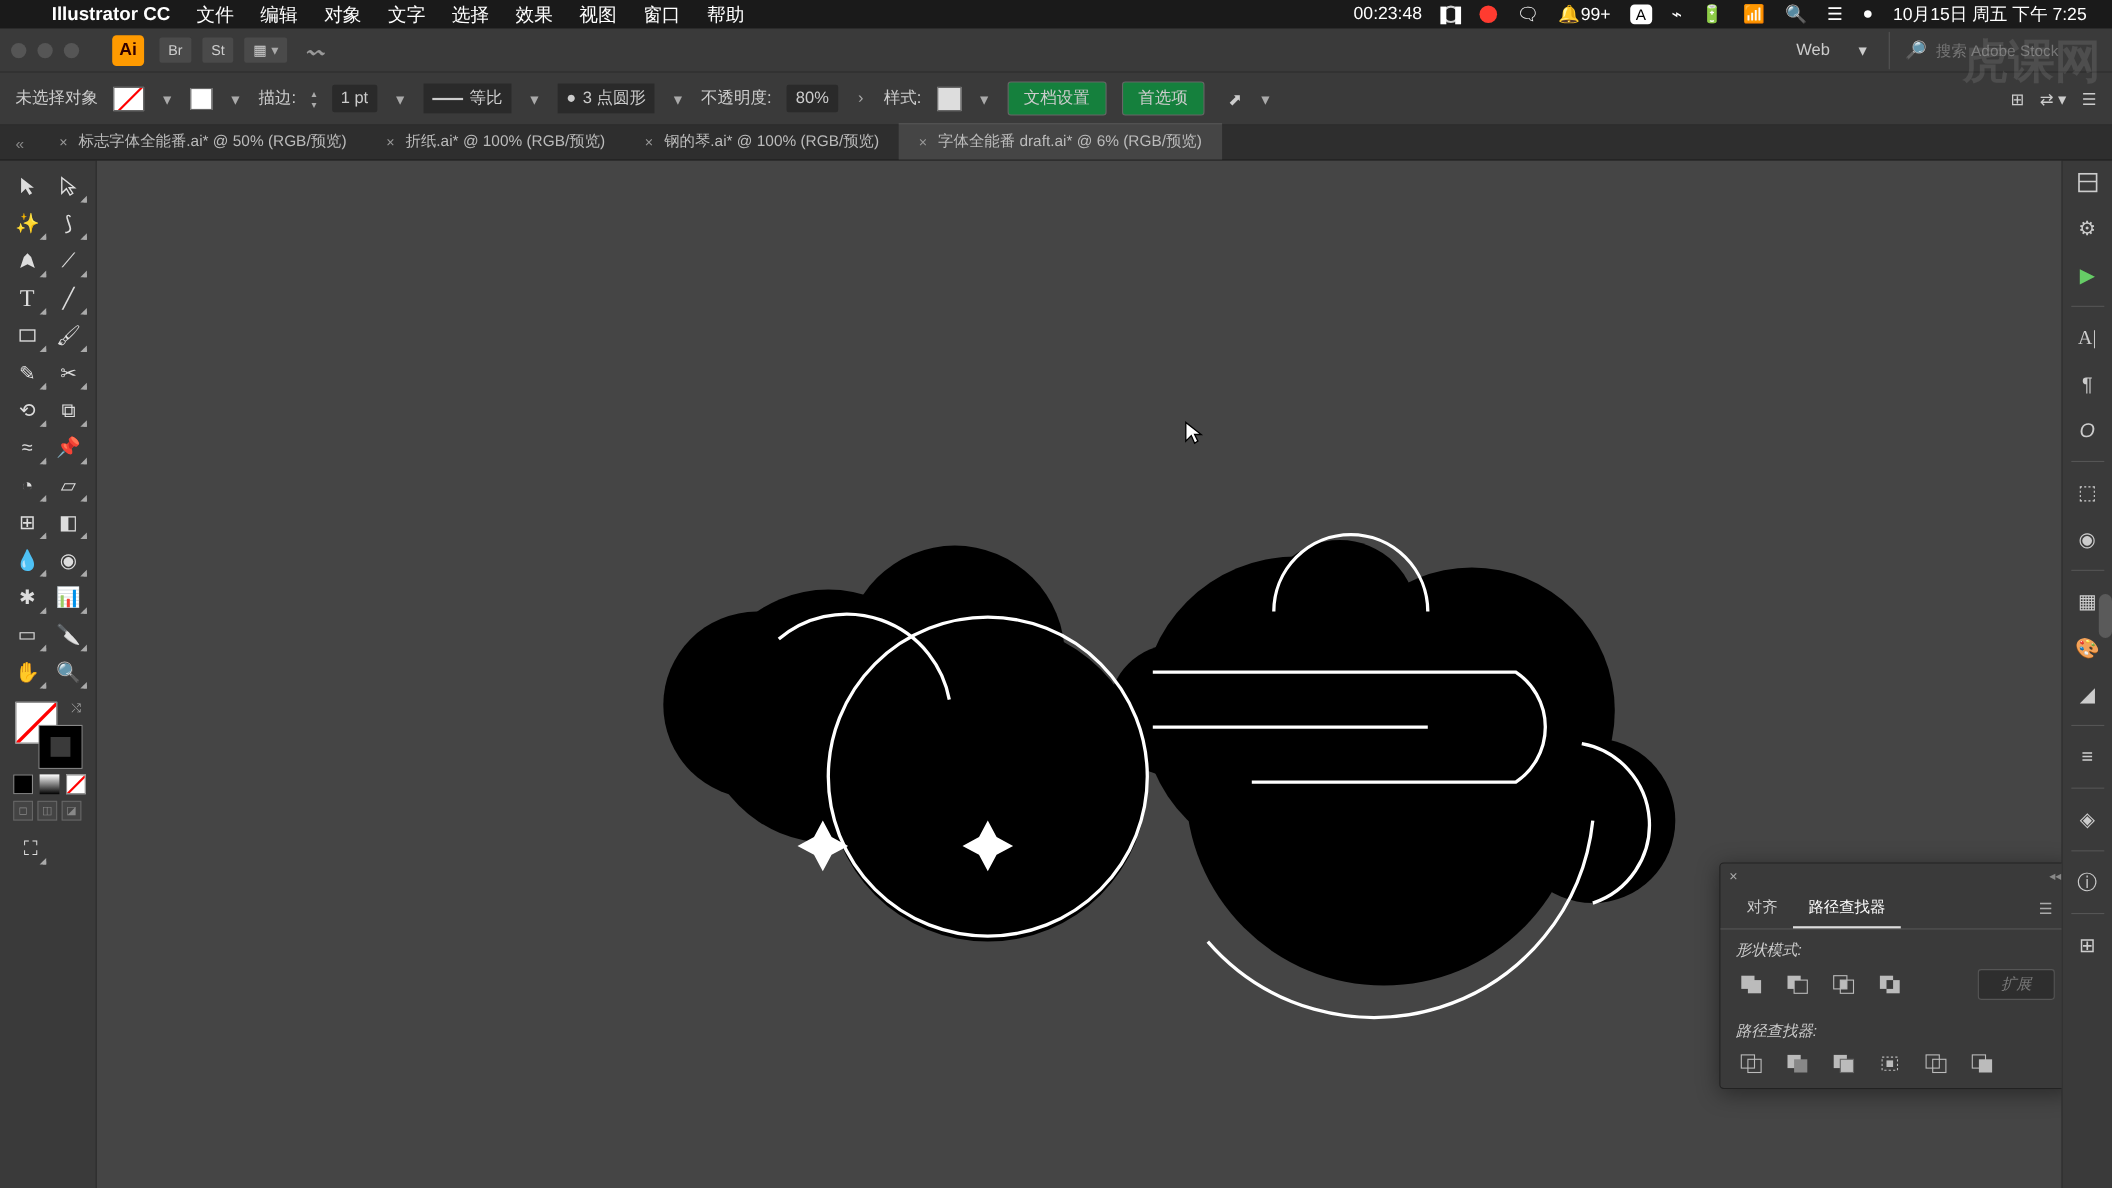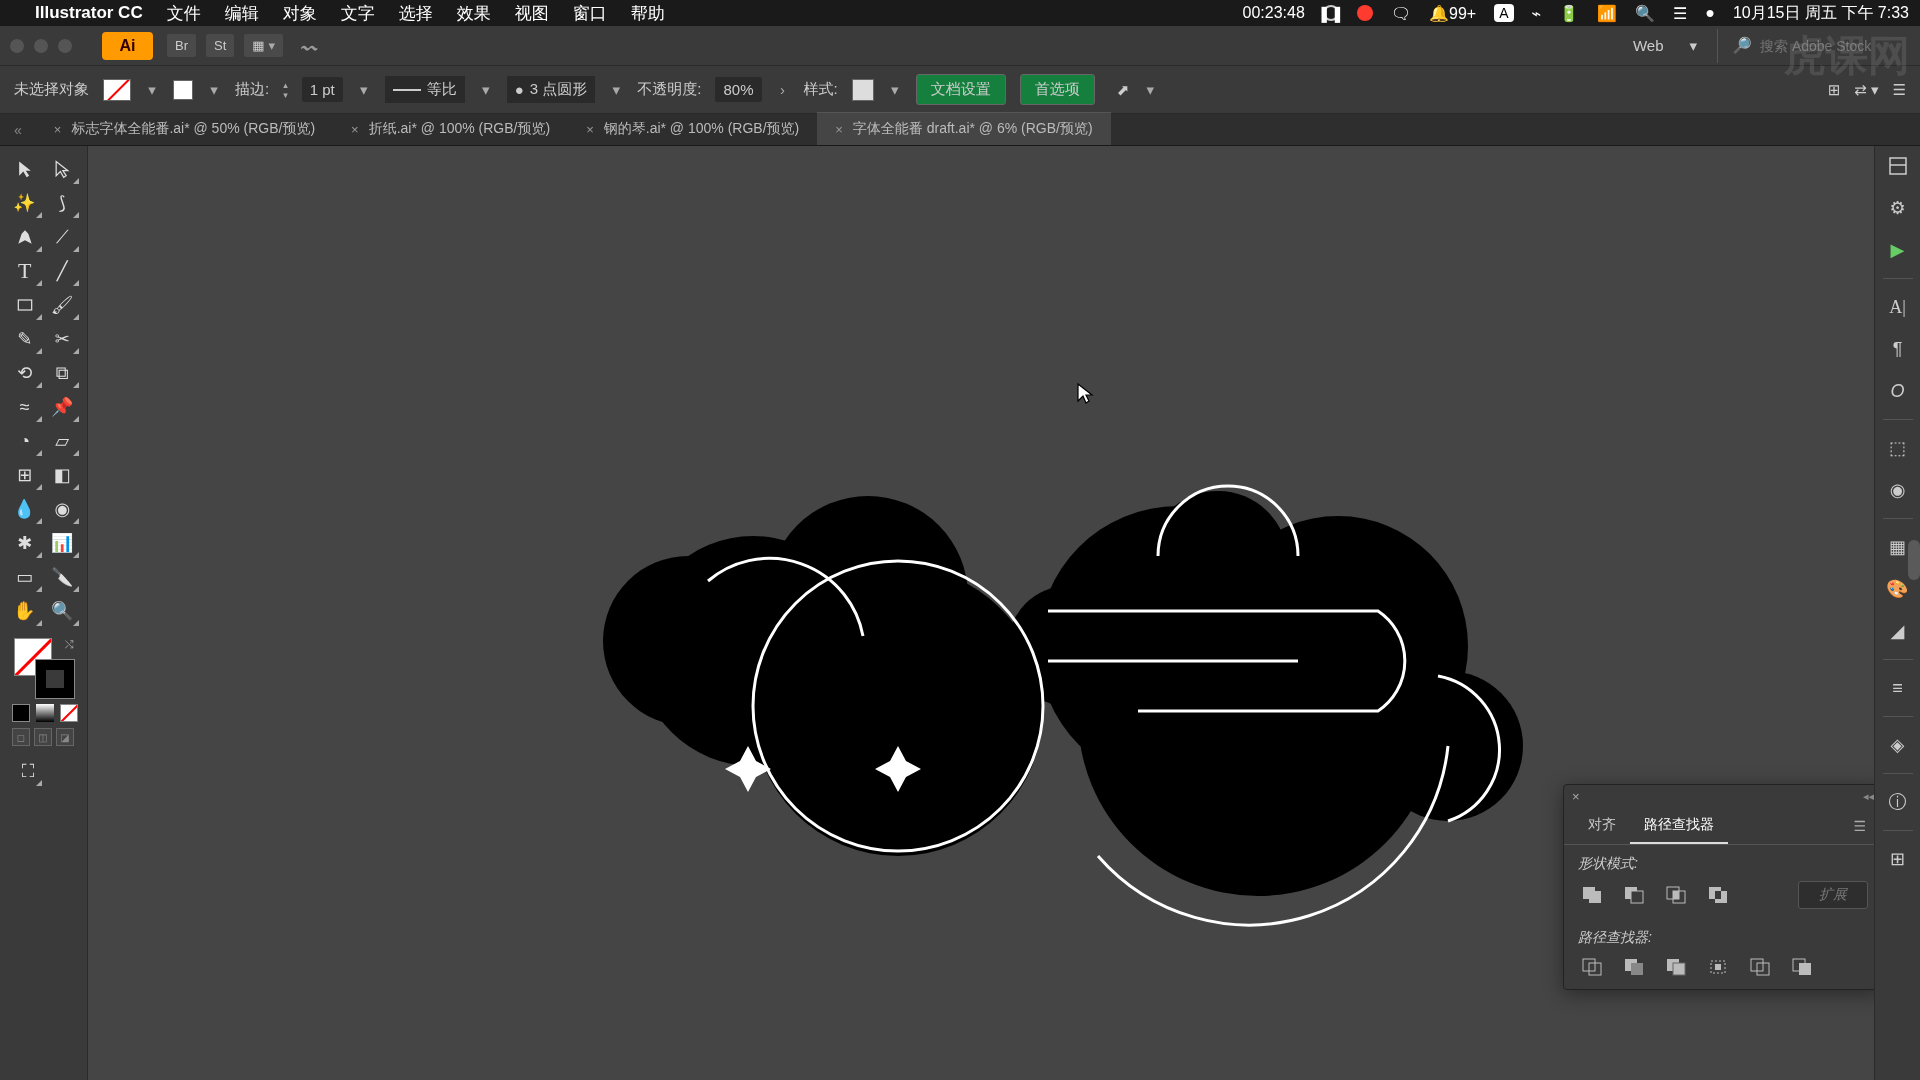--- a/index.html
+++ b/index.html
@@ -1,34 +1,34 @@
 <!DOCTYPE html>
 <html><head>
   <meta charset="utf-8">
   <style>
     * { margin: 0; padding: 0; box-sizing: border-box; font-family: -apple-system, BlinkMacSystemFont, "Helvetica Neue", sans-serif; }
     body { width: 1920px; height: 1080px; background: #323232; overflow: hidden; }
     
     
-    .menubar { height: 26px; background: #1a1a1a; display: flex; align-items: center; color: #fff; font-size: 17px; padding: 0 11px; }
+    .menubar { height: 26px; background: #1a1a1a; display: flex; align-items: center; color: #fff; font-size: 17px; padding: 0 23px; }
     .menubar-left { display: flex; align-items: center; gap: 24px; }
     .apple-logo { font-size: 20px; }
     .app-name { font-weight: 600; }
     .menubar-right { margin-left: auto; display: flex; align-items: center; gap: 18px; font-size: 16px; }
     .menu-icon { display: inline-flex; align-items: center; }
     .rec-dot { width: 16px; height: 16px; border-radius: 50%; background: #ff3b30; }
     .pause-icon { width: 16px; height: 16px; border: 2px solid #ccc; border-radius: 50%; display: flex; align-items: center; justify-content: center; }
     .notif-badge { background: #fff; color: #000; border-radius: 4px; padding: 1px 5px; font-size: 14px; }
     .watermark { position: absolute; right: 10px; top: 28px; color: rgba(255,255,255,0.1); font-size: 42px; font-weight: bold; pointer-events: none; }
     
     
     .app-topbar { height: 40px; background: #3a3a3a; display: flex; align-items: center; padding: 0 10px; border-bottom: 1px solid #2a2a2a; }
     .traffic-lights { display: flex; gap: 10px; margin-right: 30px; }
     .tl { width: 14px; height: 14px; border-radius: 50%; background: #555; }
-    .ai-logo { width: 51px; height: 28px; background: #ff9a00; border-radius: 4px; display: flex; align-items: center; justify-content: center; color: #330000; font-weight: bold; font-size: 16px; margin-right: 14px; }
+    .ai-logo { width: 29px; height: 28px; background: #ff9a00; border-radius: 4px; display: flex; align-items: center; justify-content: center; color: #330000; font-weight: bold; font-size: 16px; margin-right: 14px; }
     .tb-label { background: #4a4a4a; padding: 4px 8px; margin-right: 10px; color: #ccc; font-size: 13px; border-radius: 2px; }
     .tb-dropdown::after { content: '▾'; margin-left: 4px; color: #aaa; }
     .tb-spacer { flex: 1; }
     .workspace-switch { color: #ccc; font-size: 15px; margin-right: 20px; display: flex; align-items: center; gap: 26px; }
     .search-box { display: flex; align-items: center; gap: 8px; border-left: 1px solid #555; padding-left: 14px; height: 34px; }
     .search-box input { background: transparent; border: none; color: #aaa; font-size: 14px; outline: none; width: 150px; }
     .squiggle { width: 18px; color: #999; margin-left: 8px; }
     
     
     .control-bar { height: 48px; background: #3a3a3a; display: flex; align-items: center; padding: 0 14px; gap: 14px; color: #ccc; font-size: 15px; border-bottom: 1px solid #2a2a2a; }
@@ -131,21 +131,21 @@
       </span>
     <span>🗨</span>
     <span>🔔<span>99+</span></span>
     <span class="notif-badge">A</span>
     <span>⌁</span>
     <span>🔋</span>
     <span>📶</span>
     <span>🔍</span>
     <span>☰</span>
     <span>●</span>
-    <span>10月15日 周五 下午 7:33</span>
+    <span>10月15日 周五 下午 7:25</span>
   </div>
 </div>
 <div class="watermark">虎课网</div>
 
 <div class="app-topbar">
   <div class="traffic-lights">
     <div class="tl"></div>
     <div class="tl"></div>
     <div class="tl"></div>
   </div>

